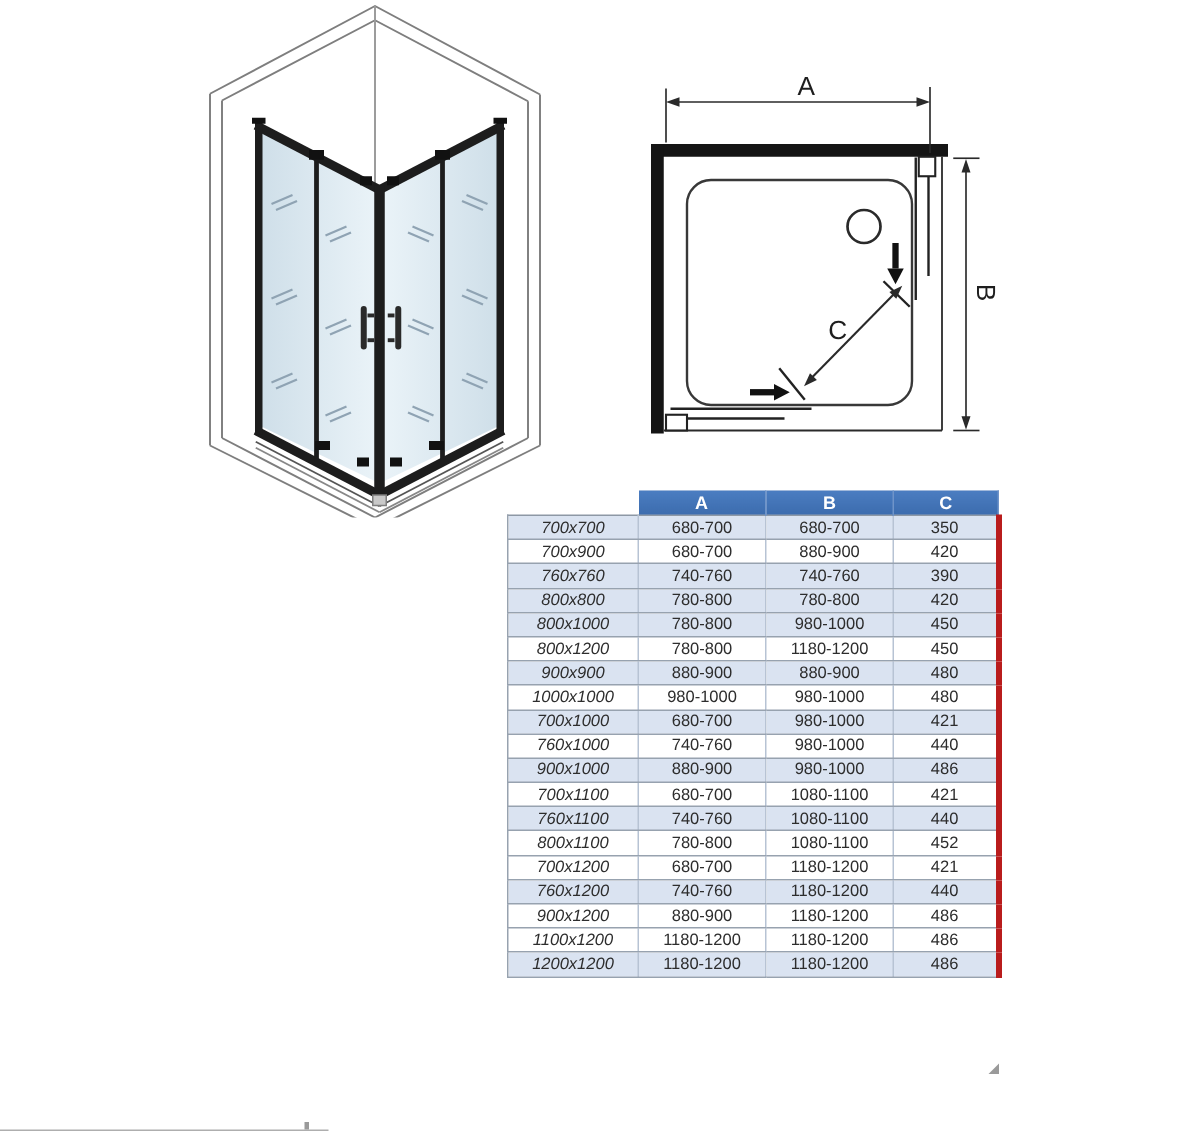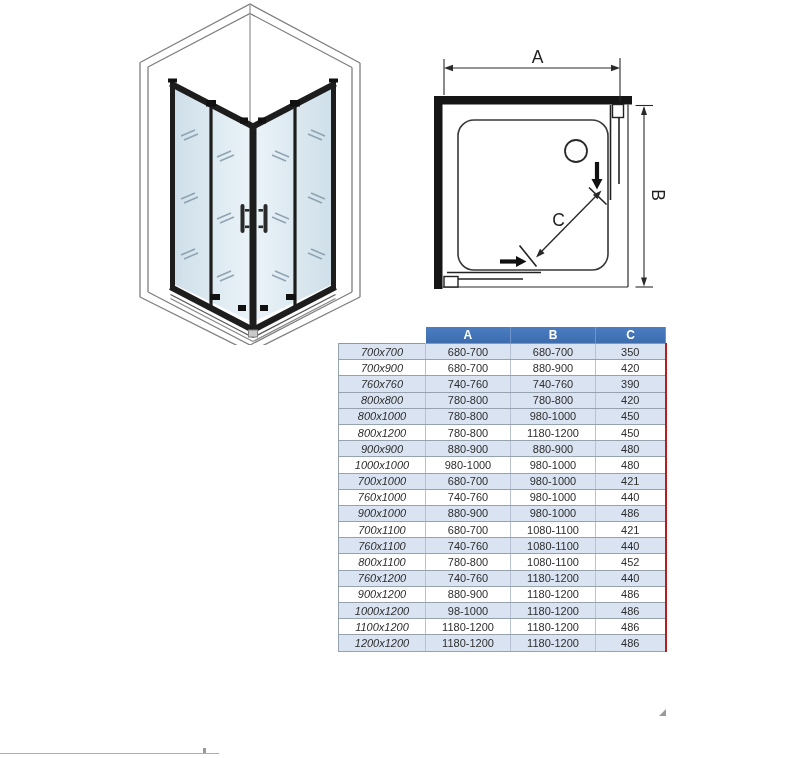--- a/index.html
+++ b/index.html
@@ -23,21 +23,21 @@
   .spec-table th.corner{background:transparent;border:none;}
   .spec-table td{
     height:15.2px;padding:0;
     font-size:11px;color:#2d2d2d;text-align:center;vertical-align:middle;
     border-right:1px solid #b7c3d4;
     border-bottom:1px solid #97a2af;
     background:#ffffff;
     white-space:nowrap;overflow:hidden;
   }
   .spec-table td:first-child{border-left:1px solid #97a2af;font-style:italic;}
-  .spec-table td:last-child{border-right:2px solid #b91c1c;}
+  .spec-table td:last-child{border-right:4px solid #b91c1c;}
   .spec-table tbody tr:first-child td{border-top:1px solid #8d98a5;}
   .spec-table tr.alt td{background:var(--row-alt,#dae3f1);}
 
   .resize-handle{
     position:absolute;left:659px;top:709px;width:0;height:0;
     border-left:7px solid transparent;border-bottom:7px solid #9a9a9a;
   }
   .bottom-line{position:absolute;left:0;top:752.5px;width:219px;height:1.6px;background:#aeaeae;}
   .bottom-tick{position:absolute;left:203px;top:748px;width:3px;height:5px;background:#9a9a9a;}
 </style>
@@ -326,35 +326,35 @@
           <td>740-760</td>
           <td>1080-1100</td>
           <td>440</td>
         </tr>
         <tr>
           <td>800x1100</td>
           <td>780-800</td>
           <td>1080-1100</td>
           <td>452</td>
         </tr>
+        <tr>
+          <td>700x1200</td>
+          <td>680-700</td>
+          <td>1180-1200</td>
+          <td>421</td>
+        </tr>
         <tr class="alt">
           <td>760x1200</td>
           <td>740-760</td>
           <td>1180-1200</td>
           <td>440</td>
         </tr>
         <tr>
           <td>900x1200</td>
           <td>880-900</td>
-          <td>1180-1200</td>
-          <td>486</td>
-        </tr>
-        <tr class="alt">
-          <td>1000x1200</td>
-          <td>98-1000</td>
           <td>1180-1200</td>
           <td>486</td>
         </tr>
         <tr>
           <td>1100x1200</td>
           <td>1180-1200</td>
           <td>1180-1200</td>
           <td>486</td>
         </tr>
         <tr class="alt">

